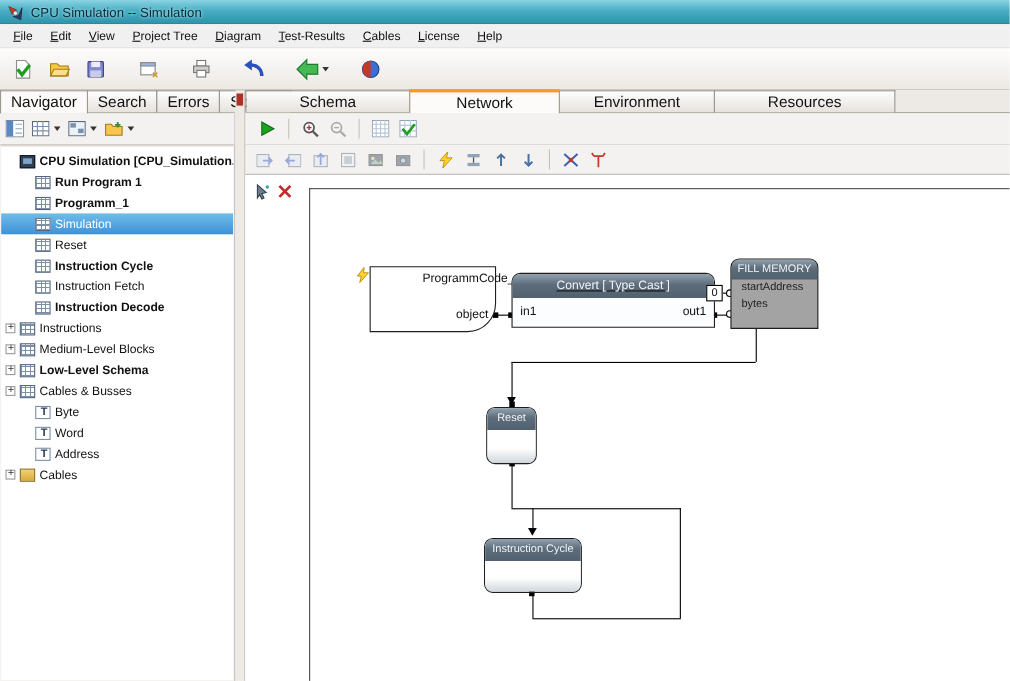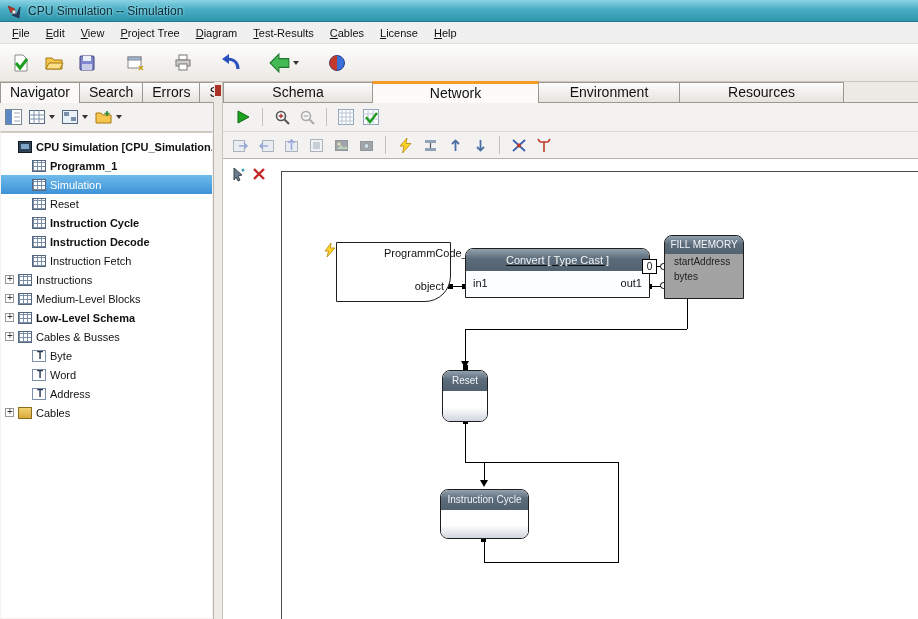--- a/index.html
+++ b/index.html
@@ -229,46 +229,51 @@
 
     <div class="tree">
       <div class="tree-row bold">
         <span class="exp"></span>
         <span class="ti ti-computer"></span>
         <span class="lbl">CPU Simulation [CPU_Simulation.c</span>
       </div>
       <div class="tree-row child bold">
         <span class="exp"></span>
         <span class="ti ti-block"></span>
+        <span class="lbl">Run Program 1</span>
+      </div>
+      <div class="tree-row child bold">
+        <span class="exp"></span>
+        <span class="ti ti-block"></span>
         <span class="lbl">Programm_1</span>
       </div>
       <div class="tree-row child sel">
         <span class="exp"></span>
         <span class="ti ti-block"></span>
         <span class="lbl">Simulation</span>
       </div>
       <div class="tree-row child">
         <span class="exp"></span>
         <span class="ti ti-block"></span>
         <span class="lbl">Reset</span>
       </div>
       <div class="tree-row child bold">
         <span class="exp"></span>
         <span class="ti ti-block"></span>
         <span class="lbl">Instruction Cycle</span>
       </div>
+      <div class="tree-row child">
+        <span class="exp"></span>
+        <span class="ti ti-block"></span>
+        <span class="lbl">Instruction Fetch</span>
+      </div>
       <div class="tree-row child bold">
         <span class="exp"></span>
         <span class="ti ti-block"></span>
         <span class="lbl">Instruction Decode</span>
-      </div>
-      <div class="tree-row child">
-        <span class="exp"></span>
-        <span class="ti ti-block"></span>
-        <span class="lbl">Instruction Fetch</span>
       </div>
       <div class="tree-row">
         <span class="exp plus"></span>
         <span class="ti ti-block"></span>
         <span class="lbl">Instructions</span>
       </div>
       <div class="tree-row">
         <span class="exp plus"></span>
         <span class="ti ti-block"></span>
         <span class="lbl">Medium-Level Blocks</span>
@@ -306,21 +311,21 @@
     </div>
   </div>
 
   <div class="splitter">
     <span class="handle"></span>
   </div>
 
   <div class="right-panel">
     <div class="ws-tabs">
       <span class="tab ws-tab" style="width:150px;">Schema</span>
-      <span class="tab ws-tab ws-active" style="width:167px;">Network</span>
+      <span class="tab ws-tab ws-active" style="width:137px;">Network</span>
       <span class="tab ws-tab" style="width:142px;">Environment</span>
       <span class="tab ws-tab" style="width:165px;">Resources</span>
       <span class="ws-tab-stub"></span>
     </div>
 
     <div class="ws-toolbar1">
       <span class="mini">
         <svg width="16" height="16" viewBox="0 0 16 16">
           <polygon points="3,2 14,8 3,14" fill="#1DA320" stroke="#0F6A12"></polygon>
         </svg>

